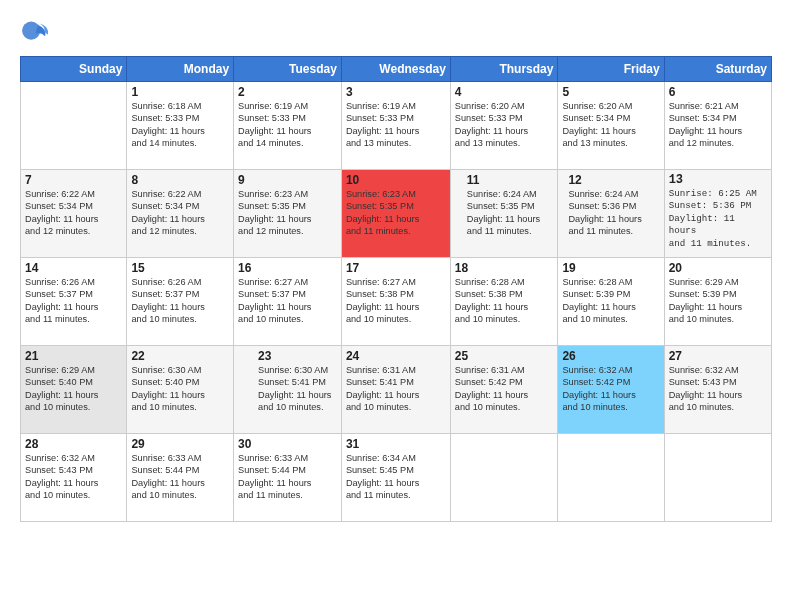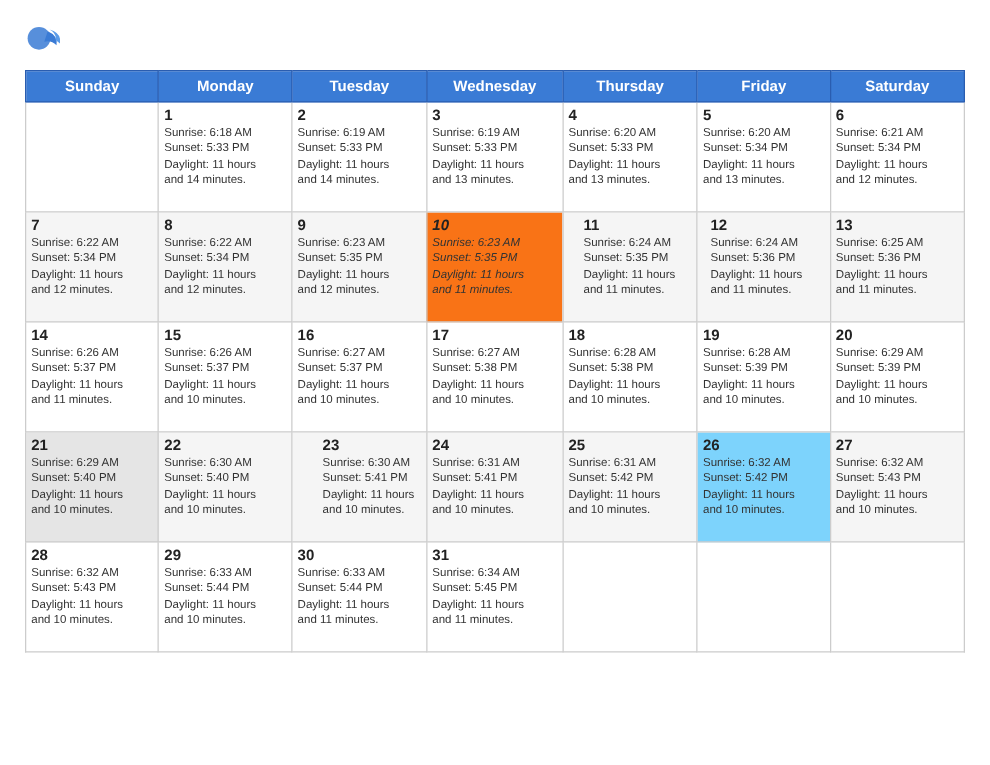--- a/index.html
+++ b/index.html
@@ -62,21 +62,21 @@
       width: 100%;
       border-collapse: collapse;
       border: 1px solid #ccc;
     }
     .calendar th {
       background: #3a7bd5;
       color: #fff;
       font-size: 12px;
       font-weight: bold;
       padding: 5px 4px;
-      text-align: center;
+      text-align: right;
       border: 1px solid #2a5db0;
     }
     .calendar td {
       vertical-align: top;
       border: 1px solid #ccc;
       padding: 3px 4px;
       width: 113px;
       height: 88px;
       background: #fff;
     }
@@ -167,33 +167,33 @@
             <div class="day-info">Sunrise: 6:22 AM<br>Sunset: 5:34 PM<br>Daylight: 11 hours<br> and 12 minutes.</div>
           </td>
           <td style="background: rgb(245, 245, 245);">
             <span class="day-num">8</span>
             <div class="day-info">Sunrise: 6:22 AM<br>Sunset: 5:34 PM<br>Daylight: 11 hours<br> and 12 minutes.</div>
           </td>
           <td style="background: rgb(245, 245, 245);">
             <span class="day-num">9</span>
             <div class="day-info">Sunrise: 6:23 AM<br>Sunset: 5:35 PM<br>Daylight: 11 hours<br> and 12 minutes.</div>
           </td>
-          <td style="background: #f97316; font-style: italic;">
+          <td style="background: #ef4444;">
             <span class="day-num">10</span>
             <div class="day-info">Sunrise: 6:23 AM<br>Sunset: 5:35 PM<br>Daylight: 11 hours<br> and 11 minutes.</div>
           </td>
           <td style="background: rgb(245, 245, 245); padding-left: 16px;">
             <span class="day-num">11</span>
             <div class="day-info">Sunrise: 6:24 AM<br>Sunset: 5:35 PM<br>Daylight: 11 hours<br> and 11 minutes.</div>
           </td>
           <td style="background: rgb(245, 245, 245); padding-left: 10px;">
             <span class="day-num">12</span>
             <div class="day-info">Sunrise: 6:24 AM<br>Sunset: 5:36 PM<br>Daylight: 11 hours<br> and 11 minutes.</div>
           </td>
-          <td style="background: rgb(245, 245, 245);">
+          <td style="background: rgb(245, 245, 245); font-family: Liberation Mono, monospace;">
             <span class="day-num">13</span>
             <div class="day-info">Sunrise: 6:25 AM<br>Sunset: 5:36 PM<br>Daylight: 11 hours<br> and 11 minutes.</div>
           </td>
         </tr>
         <tr>
           <td>
             <span class="day-num">14</span>
             <div class="day-info">Sunrise: 6:26 AM<br>Sunset: 5:37 PM<br>Daylight: 11 hours<br> and 11 minutes.</div>
           </td>
           <td>

